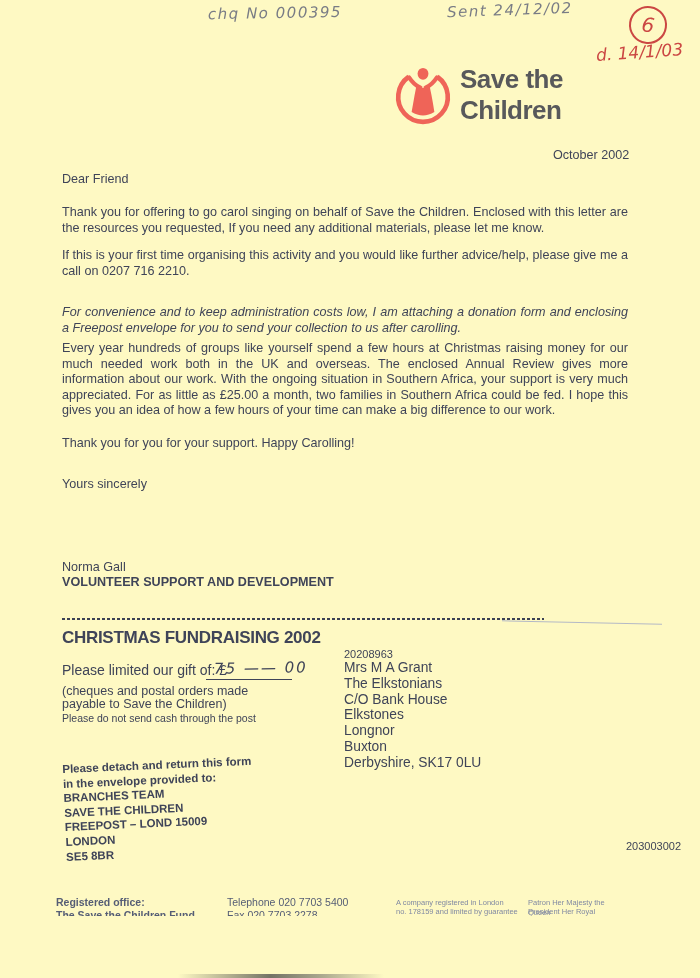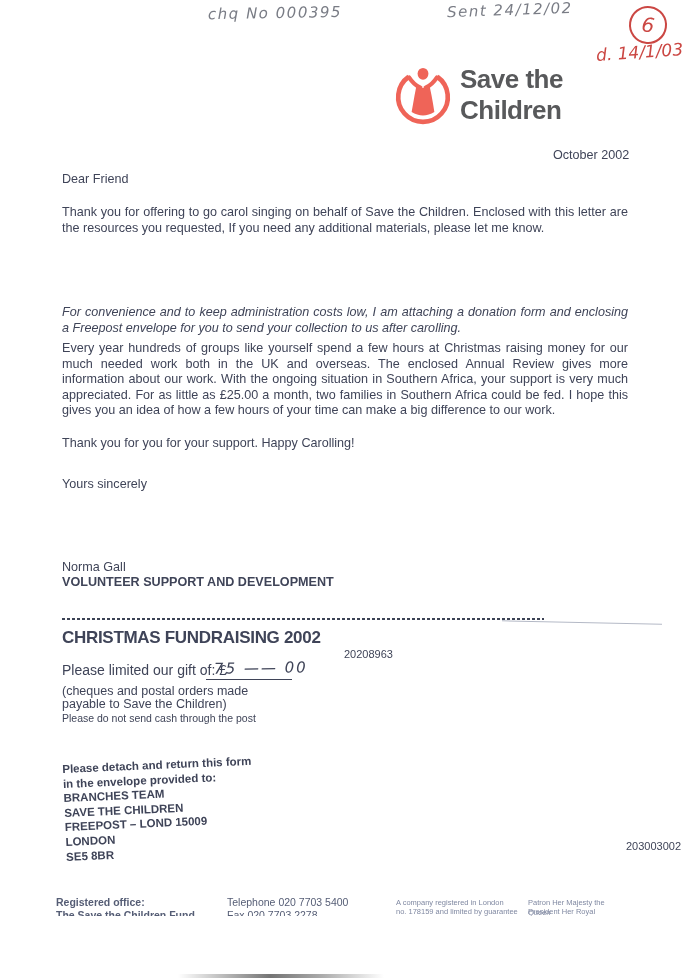--- a/index.html
+++ b/index.html
@@ -1,18 +1,18 @@
 <!DOCTYPE html>
 <html><head>
 <meta charset="utf-8">
 <style>
   html,body{margin:0;padding:0;background:#e8e8e8;}
   .page{
     position:relative;width:700px;height:978px;margin:0 auto;
-    background:#ffffff;overflow:hidden;
+    background:#fef9c3;overflow:hidden;
     font-family:"Liberation Sans",sans-serif;color:#3f4458;
   }
   .abs{position:absolute;}
   
   .hand{font-family:"DejaVu Sans",sans-serif;font-style:italic;}
   .pencil{color:#797c85;font-size:15px;letter-spacing:1.5px;}
   .redpen{color:#cb4743;}
   .circled-num{
     width:34px;height:34px;border:2.5px solid #cb4743;border-radius:50%;
     display:flex;align-items:center;justify-content:center;
@@ -69,20 +69,21 @@
         <path d="M 48 39 C 53 49 67 49 72 39 C 76 57 80 78 82 93 C 68 102 52 102 38 93 C 41 78 44 57 48 39 Z" fill="#ef6458"></path>
       </svg>
     </span>
     <span class="brand-text" style="margin-left:6px;">Save the Children</span>
   </div>
 
   <div class="abs body-text" style="left:553px;top:148px;">October 2002</div>
   <div class="abs body-text" style="left:62px;top:172px;">Dear Friend</div>
 
   <div class="abs body-text para" style="left:62px;top:205px;">Thank you for offering to go carol singing on behalf of Save the Children.  Enclosed with this letter are the resources you requested, If you need any additional materials, please let me know.</div>
+  <div class="abs body-text para" style="left:62px;top:248px;">If this is your first time organising this activity and you would like further advice/help, please give me a call on 0207 716 2210.</div>
   <div class="abs body-text para" style="left:62px;top:305px;font-style:italic;">For convenience and to keep administration costs low, I am attaching a donation form and enclosing a Freepost envelope for you to send your collection to us after carolling.</div>
   <div class="abs body-text para" style="left:62px;top:341px;">Every year hundreds of groups like yourself spend a few hours at Christmas raising money for our much needed work both in the UK and overseas.  The enclosed Annual Review gives more information about our work.   With the ongoing situation in Southern Africa, your support is very much appreciated.  For as little as £25.00 a month, two families in Southern Africa could be fed.  I hope this gives you an idea of how a few hours of your time can make a big difference to our work.</div>
 
   <div class="abs body-text" style="left:62px;top:436px;">Thank you for you for your support.  Happy Carolling!</div>
   <div class="abs body-text" style="left:62px;top:477px;">Yours sincerely</div>
 
   <div class="abs body-text" style="left:62px;top:560px;">Norma Gall</div>
   <div class="abs sig-title" style="left:62px;top:575px;">VOLUNTEER SUPPORT AND DEVELOPMENT</div>
 
   <div class="abs divider" style="left:62px;top:618px;"></div>
@@ -92,20 +93,29 @@
 
   <div class="abs gift-label" style="left:62px;top:662px;">Please limited our gift of: £</div>
   <div class="abs hand gift-amount" style="left:214px;top:659px;">75 —— 00</div>
   <div class="abs gift-underline" style="left:206px;top:679px;"></div>
 
   <div class="abs cheq-note" style="left:62px;top:685px;">(cheques and postal orders made</div>
   <div class="abs cheq-note" style="left:62px;top:698px;">payable to Save the Children)</div>
   <div class="abs cash-note" style="left:62px;top:712px;">Please do not send cash through the post</div>
 
   <div class="abs supporter-number" style="left:344px;top:648px;">20208963</div>
+  <div class="abs" style="left:344px;top:660px;">
+    <div class="address-line">Mrs M A Grant</div>
+    <div class="address-line">The Elkstonians</div>
+    <div class="address-line">C/O Bank House</div>
+    <div class="address-line">Elkstones</div>
+    <div class="address-line">Longnor</div>
+    <div class="address-line">Buxton</div>
+    <div class="address-line">Derbyshire, SK17 0LU</div>
+  </div>
 
   <div class="abs detach" style="left:62px;top:762px;">
     <div>Please detach and return this form</div>
     <div>in the envelope provided to:</div>
     <div>BRANCHES TEAM</div>
     <div>SAVE THE CHILDREN</div>
     <div>FREEPOST – LOND 15009</div>
     <div>LONDON</div>
     <div>SE5 8BR</div>
   </div>

